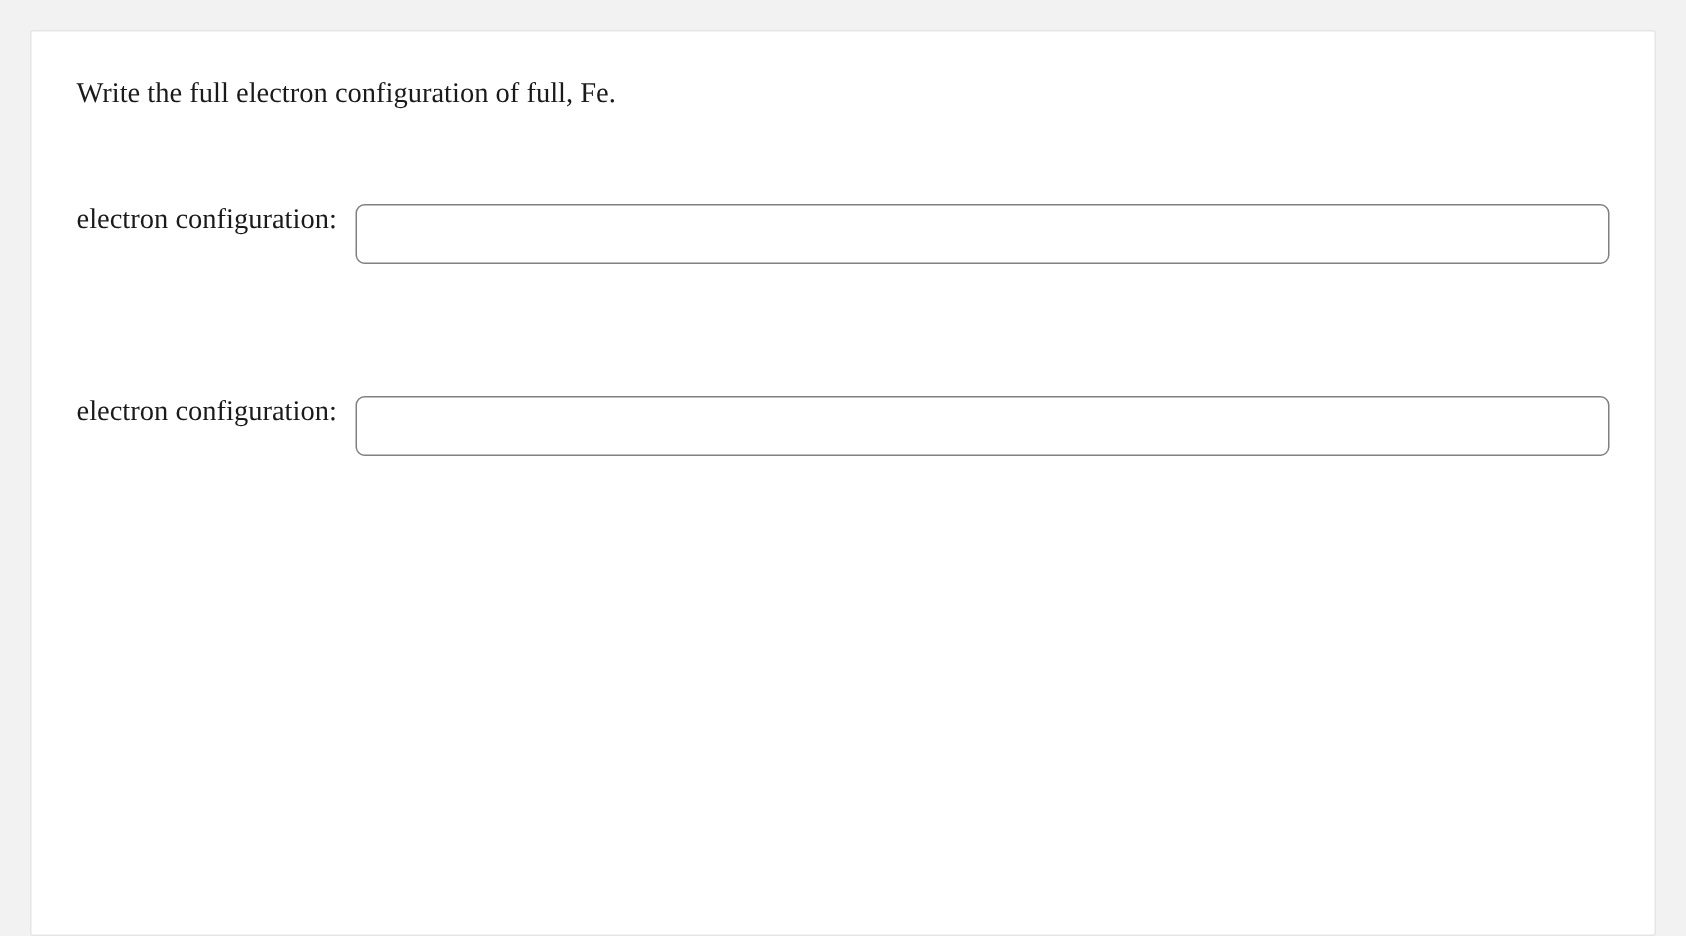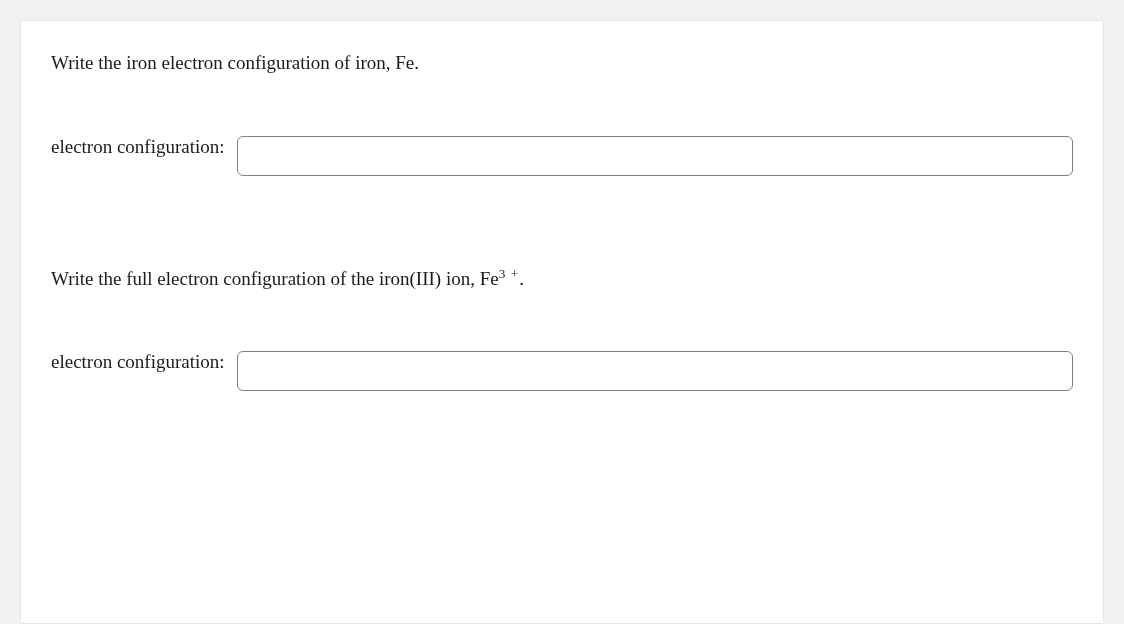--- a/index.html
+++ b/index.html
@@ -53,28 +53,25 @@
       font-family: inherit;
       background: #ffffff;
     }
   </style>
 </head>
 <body>
 
 <div class="card">
 
   <div class="question">
-    <span>Write the iron electron configuration of iron, Fe.</span>
+    <span>Write the full electron configuration of full, Fe.</span>
   </div>
   <div class="input-row">
     <span class="input-label">electron configuration:</span>
     <input type="text" class="text-input" value="" style="">
   </div>
 
-  <div class="question">
-    <span>Write the full electron configuration of the iron(III) ion, Fe</span><sup>3 +</sup><span>.</span>
-  </div>
   <div class="input-row">
     <span class="input-label">electron configuration:</span>
     <input type="text" class="text-input" value="" style="">
   </div>
 
 </div>
 
 </body></html>

